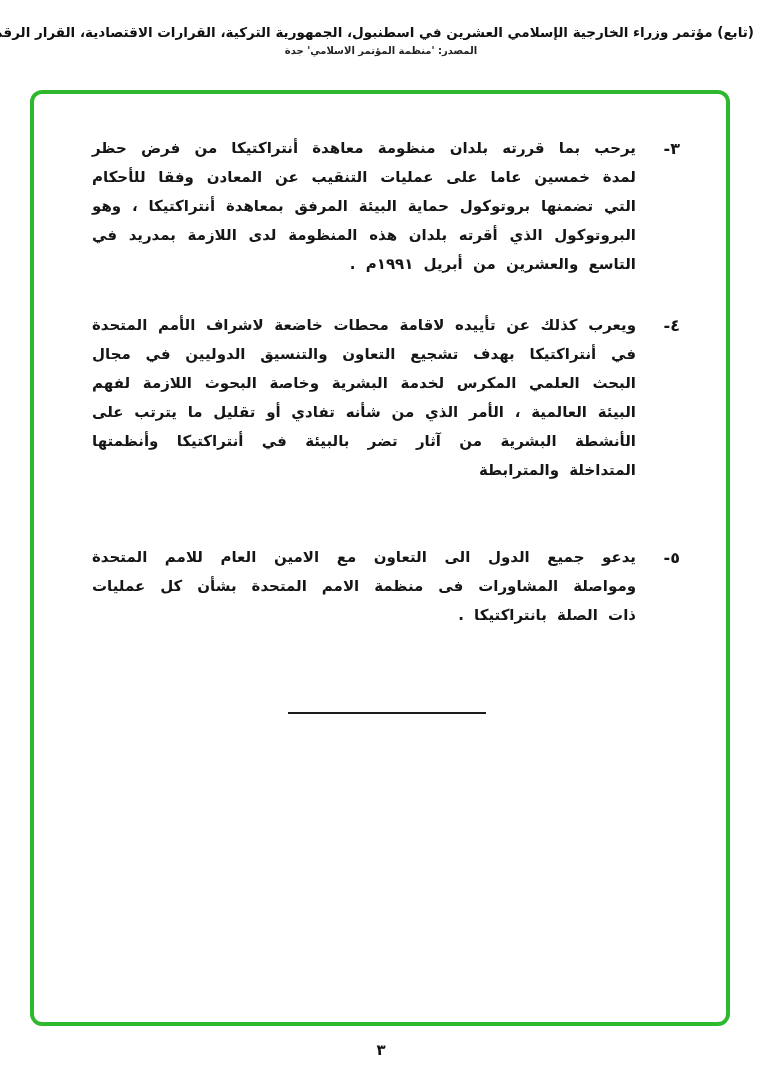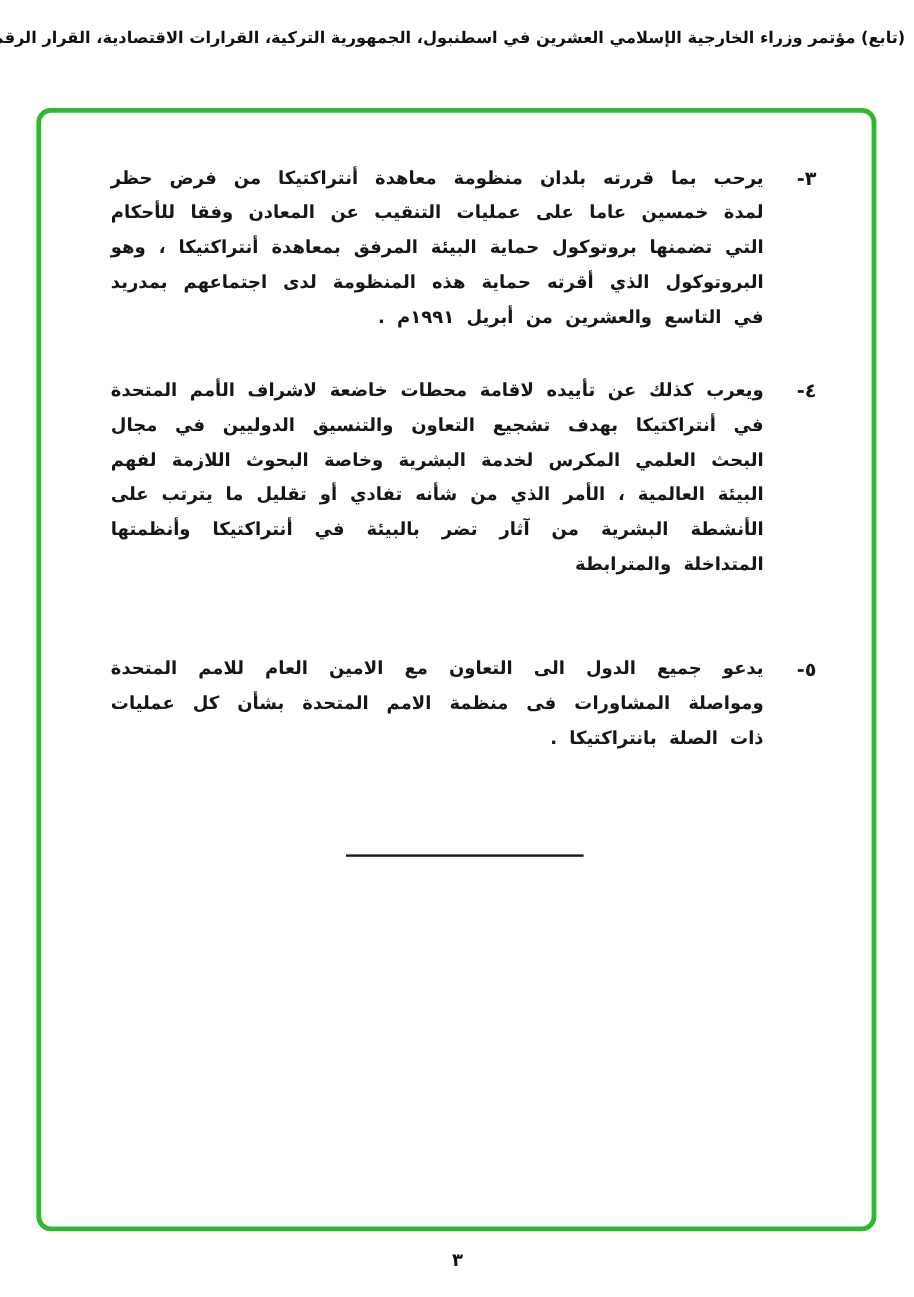--- a/index.html
+++ b/index.html
@@ -99,28 +99,29 @@
     color: #111111;
   }
 </style>
 </head>
 <body>
 
 <div class="page">
 
   <header class="doc-header">
     <div class="title-line">(تابع) مؤتمر وزراء الخارجية الإسلامي العشرين في اسطنبول، الجمهورية التركية، القرارات الاقتصادية، القرار الرقم ١٥/٢٠-أق</div>
+    <div class="source-line">المصدر: 'منظمة المؤتمر الاسلامي' جدة</div>
   </header>
 
   <div class="scan-frame" style="border-color: rgb(46, 184, 46);">
     <div class="scan-content">
 
       <div class="para-row">
         <span class="para-num">٣-</span>
-        <p class="para-text">يرحب بما قررته بلدان منظومة معاهدة أنتراكتيكا من فرض حظر لمدة خمسين عاما على عمليات التنقيب عن المعادن وفقا للأحكام التي تضمنها بروتوكول حماية البيئة المرفق بمعاهدة أنتراكتيكا ، وهو البروتوكول الذي أقرته حماية هذه المنظومة لدى اجتماعهم بمدريد في التاسع والعشرين من أبريل ١٩٩١م .</p>
+        <p class="para-text">يرحب بما قررته بلدان منظومة معاهدة أنتراكتيكا من فرض حظر لمدة خمسين عاما على عمليات التنقيب عن المعادن وفقا للأحكام التي تضمنها بروتوكول حماية البيئة المرفق بمعاهدة أنتراكتيكا ، وهو البروتوكول الذي أقرته بلدان هذه المنظومة لدى اللازمة بمدريد في التاسع والعشرين من أبريل ١٩٩١م .</p>
       </div>
 
       <div class="para-row">
         <span class="para-num">٤-</span>
         <p class="para-text">ويعرب كذلك عن تأييده لاقامة محطات خاضعة لاشراف الأمم المتحدة في أنتراكتيكا بهدف تشجيع التعاون والتنسيق الدوليين في مجال البحث العلمي المكرس لخدمة البشرية وخاصة البحوث اللازمة لفهم البيئة العالمية ، الأمر الذي من شأنه تفادي أو تقليل ما يترتب على الأنشطة البشرية من آثار تضر بالبيئة في أنتراكتيكا وأنظمتها المتداخلة والمترابطة</p>
       </div>
 
       <div class="para-row gap-large">
         <span class="para-num">٥-</span>
         <p class="para-text">يدعو جميع الدول الى التعاون مع الامين العام للامم المتحدة ومواصلة المشاورات فى منظمة الامم المتحدة بشأن كل عمليات ذات الصلة بانتراكتيكا .</p>

